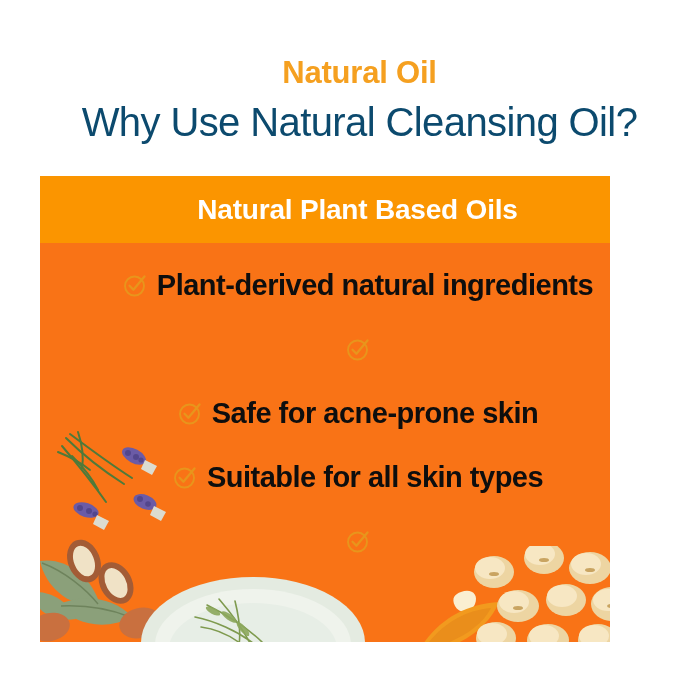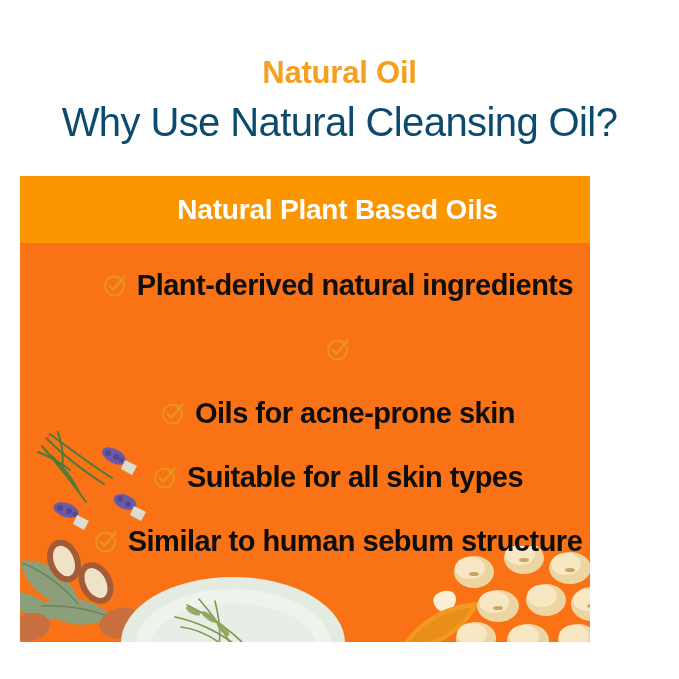--- a/index.html
+++ b/index.html
@@ -13,20 +13,21 @@
     background: #ffffff;
     font-family: "Liberation Sans", sans-serif;
     overflow: hidden;
     position: relative;
   }
 
   .poster {
     position: absolute;
     inset: 0;
     background: #ffffff;
+    margin-left: 20px;
   }
 
   
   .heading-block {
     position: absolute;
     top: 0;
     left: 0;
     width: 679px;
     height: 176px;
     text-align: center;
@@ -288,34 +289,33 @@
           <circle cx="12.5" cy="14" r="9.5" fill="none" stroke="#E8951C" stroke-width="1.9"></circle>
           <path d="M7.5 13.8 L11.4 17.8 L22.5 4.5" fill="none" stroke="#E8951C" stroke-width="2.3" stroke-linecap="round" stroke-linejoin="round"></path>
         </svg>
       </li>
 
       <li class="feature-item">
         <svg class="check-icon" viewBox="0 0 26 26">
           <circle cx="12.5" cy="14" r="9.5" fill="none" stroke="#E8951C" stroke-width="1.9"></circle>
           <path d="M7.5 13.8 L11.4 17.8 L22.5 4.5" fill="none" stroke="#E8951C" stroke-width="2.3" stroke-linecap="round" stroke-linejoin="round"></path>
         </svg>
-        <span class="feature-text">Oils for acne-prone skin</span>
+        <span class="feature-text">Safe for acne-prone skin</span>
       </li>
 
       <li class="feature-item">
         <svg class="check-icon" viewBox="0 0 26 26">
           <circle cx="12.5" cy="14" r="9.5" fill="none" stroke="#E8951C" stroke-width="1.9"></circle>
           <path d="M7.5 13.8 L11.4 17.8 L22.5 4.5" fill="none" stroke="#E8951C" stroke-width="2.3" stroke-linecap="round" stroke-linejoin="round"></path>
         </svg>
         <span class="feature-text">Suitable for all skin types</span>
       </li>
 
       <li class="feature-item">
         <svg class="check-icon" viewBox="0 0 26 26">
           <circle cx="12.5" cy="14" r="9.5" fill="none" stroke="#E8951C" stroke-width="1.9"></circle>
           <path d="M7.5 13.8 L11.4 17.8 L22.5 4.5" fill="none" stroke="#E8951C" stroke-width="2.3" stroke-linecap="round" stroke-linejoin="round"></path>
         </svg>
-        <span class="feature-text">Similar to human sebum structure</span>
       </li>
 
     </ul>
   </div>
 </div>
 
 </body></html>

